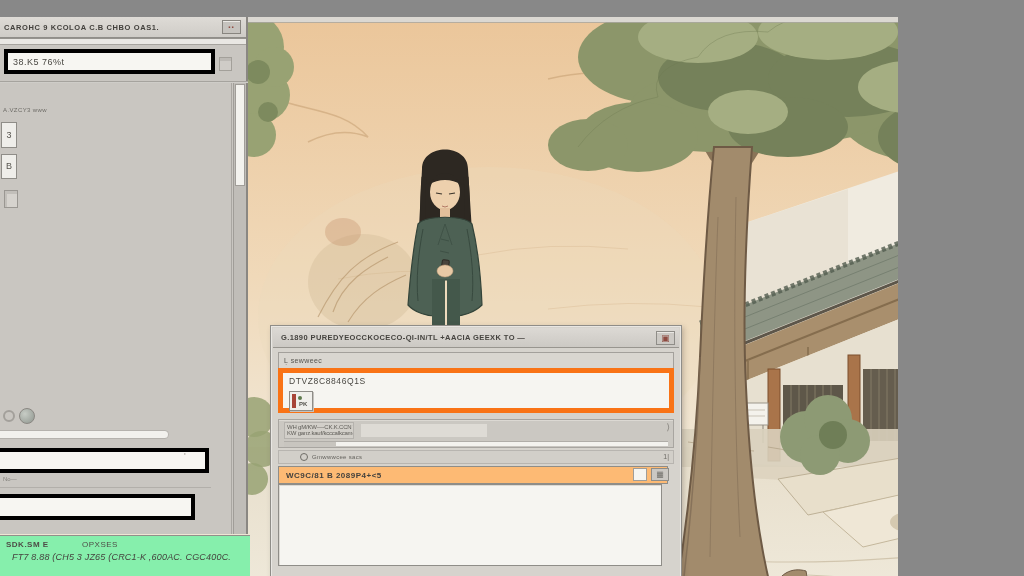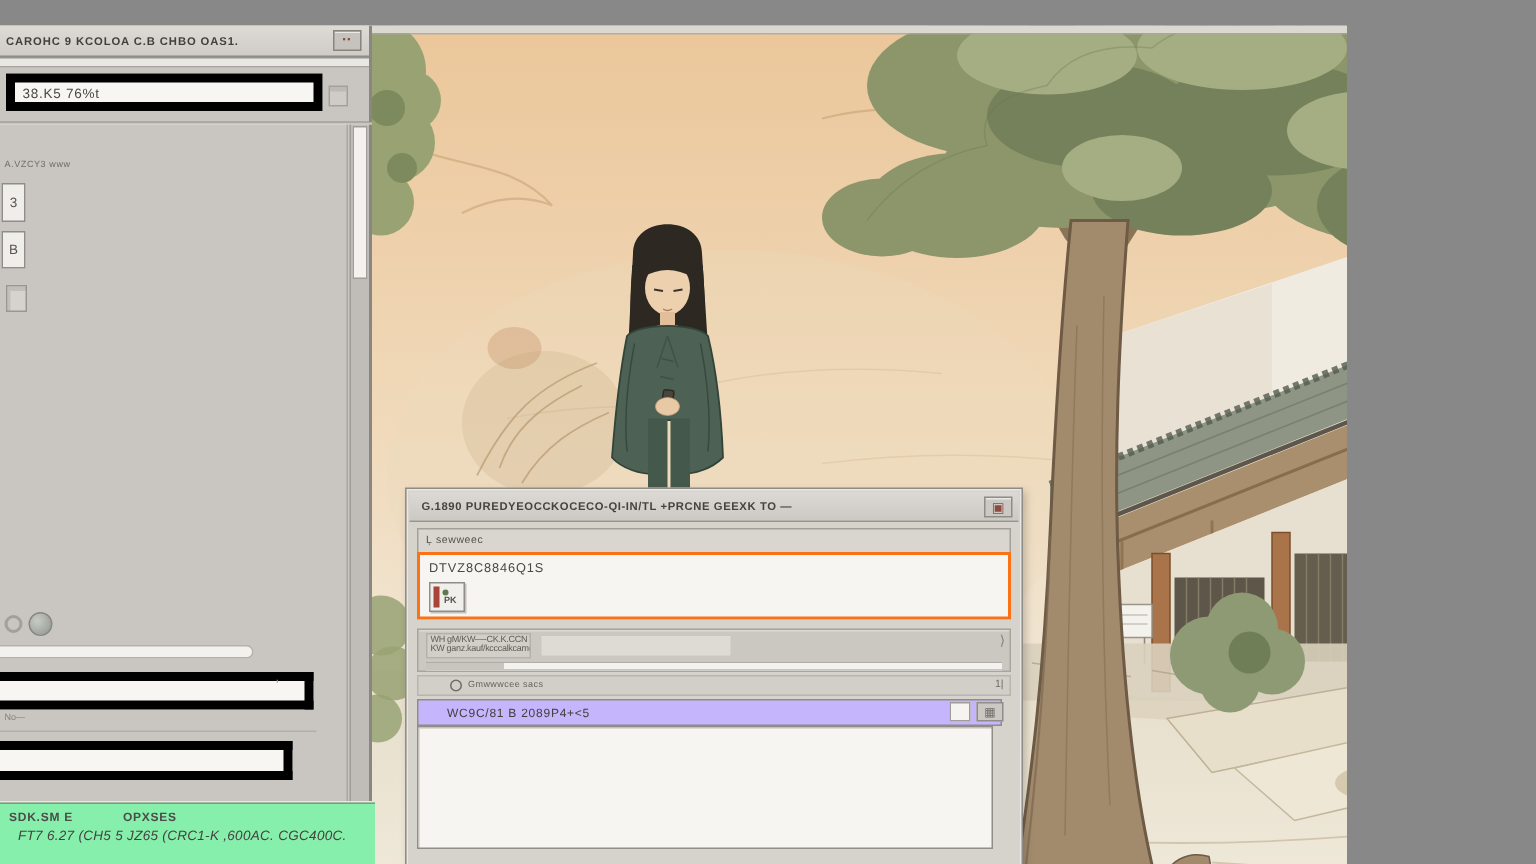--- a/index.html
+++ b/index.html
@@ -7,21 +7,21 @@
   .stage{position:relative;width:898px;height:576px;overflow:hidden;background:#efe6d4;margin-top:17px;}
 
   
   .art{position:absolute;left:248px;top:0;width:776px;height:576px;}
 
   
   .left-panel{position:absolute;left:0;top:0;width:248px;height:517px;background:#c9c6c1;border-right:2px solid #8a8782;}
   .lp-titlebar{position:absolute;left:0;top:0;width:100%;height:21px;background:linear-gradient(#dedbd6,#cfccc7);border-bottom:1px solid #908e89;color:#43413d;font-size:7.5px;font-weight:bold;letter-spacing:.6px;line-height:21px;padding-left:4px;white-space:nowrap;overflow:hidden;}
   .lp-titlebtn{position:absolute;right:5px;top:3px;width:19px;height:14px;background:#c6c3be;border:1px solid #88857f;box-shadow:inset 0 1px 0 #eceae6;font-size:6px;color:#8e4a40;text-align:center;line-height:13px;letter-spacing:1px;cursor:default;}
   .lp-substrip{position:absolute;left:0;top:21px;width:100%;height:7px;background:#e9e7e3;border-top:1px solid #96938e;border-bottom:1px solid #a6a39e;}
-  .field{background:#f7f6f2;border:6px solid #000000;color:#4a4843;}
+  .field{background:#f7f6f2;border:4px solid #000000;color:#4a4843;}
   .lp-search{position:absolute;left:4px;top:32px;width:211px;height:25px;font-size:9px;letter-spacing:.5px;padding:0 5px;outline:none;}
   .stamp-sm{position:absolute;left:219px;top:40px;width:13px;height:14px;background:#cfccc7;border:1px solid #a3a09a;box-shadow:inset 0 3px 0 #bdbab5;}
   .lp-divider{position:absolute;left:0;top:64px;width:248px;height:2px;background:linear-gradient(#918e89,#e3e1dd);}
   .lp-vline{position:absolute;left:231px;top:66px;width:1px;height:451px;background:#aaa7a2;}
   .lp-scroll{position:absolute;right:0;top:66px;width:13px;height:451px;background:#c0bdb8;border-left:1px solid #a09d98;}
   .lp-thumb{margin:1px;height:102px;background:#f3f2ee;border:1px solid #a09d98;}
   .lp-seclabel{position:absolute;left:3px;top:90px;font-size:6px;color:#6e6c67;letter-spacing:.4px;}
   .prefix-box{position:absolute;left:1px;width:16px;background:#efeeea;border:1px solid #8f8d88;font-size:9px;color:#57554f;text-align:center;}
   .combo{position:absolute;left:20px;font-size:8.5px;letter-spacing:.5px;padding:0 4px;line-height:21px;white-space:nowrap;overflow:hidden;}
   .combo-btn{position:absolute;right:0;top:0;width:20px;height:100%;background:#cdcac5;border-left:1px solid #a6a39e;}
@@ -29,47 +29,47 @@
   .circ-a{position:absolute;left:3px;top:393px;width:12px;height:12px;border:2px solid #a3a09b;border-radius:50%;}
   .circ-b{position:absolute;left:19px;top:391px;width:16px;height:16px;border-radius:50%;background:radial-gradient(circle at 35% 35%,#c7ccc5,#8f968f);border:1px solid #8a8782;}
   .lp-strip{position:absolute;left:0;top:413px;width:169px;height:9px;background:#f2f1ed;border:1px solid #b5b2ad;border-left:none;border-radius:0 5px 5px 0;}
   .lp-field1{position:absolute;left:0;top:431px;width:209px;height:25px;border-left:none;font-size:8px;line-height:23px;padding:0 5px;}
   .lp-tick{position:absolute;left:184px;top:434px;font-size:9px;color:#9a978f;}
   .lp-minilabel{position:absolute;left:3px;top:459px;font-size:6px;color:#85827d;}
   .lp-hr{position:absolute;left:0;top:470px;width:211px;height:1px;background:#b2afaa;}
   .lp-field2{position:absolute;left:0;top:477px;width:195px;height:26px;border-left:none;}
   .lp-footer{position:absolute;left:0;top:518px;width:250px;height:59px;background:#86efac;border-top:1px solid #928f8a;color:#4e4c47;}
   .ft1a{position:absolute;left:6px;top:4px;font-size:8px;font-weight:bold;letter-spacing:.5px;}
-  .ft1b{position:absolute;left:82px;top:4px;font-size:8px;font-weight:bold;letter-spacing:.5px;}
+  .ft1b{position:absolute;left:82px;top:4px;font-size:8px;font-weight:normal;letter-spacing:.5px;}
   .ft2{position:absolute;left:12px;top:16px;width:234px;font-size:9px;font-style:italic;letter-spacing:.2px;color:#45433e;}
   .ft3{position:absolute;left:9px;top:29px;width:236px;font-size:9px;font-style:italic;letter-spacing:.2px;color:#56544f;}
 
   
   .dialog{position:absolute;left:270px;top:308px;width:412px;height:268px;background:#d6d3cd;border:1px solid #8f8d88;box-shadow:inset 0 0 0 1px #e9e7e3,2px 2px 5px rgba(80,70,60,.28);}
   .dlg-titlebar{position:absolute;left:2px;top:2px;right:2px;height:20px;background:linear-gradient(#dcd9d4,#ccc9c4);border-bottom:1px solid #98958f;font-size:7.5px;font-weight:bold;letter-spacing:.4px;color:#45433f;line-height:20px;padding-left:8px;white-space:nowrap;overflow:hidden;}
   .dlg-titlebtn{position:absolute;right:6px;top:5px;width:19px;height:14px;background:#ccc9c4;border:1px solid #8f8d88;box-shadow:inset 0 1px 0 #e9e7e3;color:#8e4a40;font-size:9px;line-height:12px;text-align:center;}
   .dlg-grouplabel{position:absolute;left:7px;top:26px;width:396px;height:16px;background:#d9d6d0;border:1px solid #a3a09b;border-bottom:none;font-size:7px;color:#55534e;line-height:15px;padding-left:5px;letter-spacing:.4px;}
-  .dlg-filebox{position:absolute;left:7px;top:42px;width:396px;height:45px;background:#f6f5f1;border:2px solid #f97316;}
+  .dlg-filebox{position:absolute;left:7px;top:42px;width:396px;height:45px;background:#f6f5f1;border:5px solid #f97316;}
   .dlg-filetext{position:absolute;left:6px;top:3px;font-size:8.5px;letter-spacing:.6px;color:#4a4843;}
   .file-icon{position:absolute;left:6px;top:18px;width:24px;height:20px;background:#f0efeb;border:1px solid #8f8d88;box-shadow:1px 1px 0 #c5c2bd;}
   .file-icon .bar{position:absolute;left:2px;top:2px;width:4px;height:14px;background:#a84438;}
   .file-icon .dot{position:absolute;left:8px;top:4px;width:4px;height:4px;background:#5f7a4d;border-radius:50%;}
   .file-icon .txt{position:absolute;left:9px;top:9px;font-size:6px;color:#55534e;font-weight:bold;}
   .dlg-mid{position:absolute;left:7px;top:93px;width:396px;height:29px;background:#cbc8c2;border:1px solid #a8a5a0;box-shadow:inset 0 1px 0 #dcd9d3;}
   .mid-tab{position:absolute;left:5px;top:2px;width:70px;height:17px;background:#d2cfc9;border:1px solid #b5b2ad;padding:1px 2px;overflow:hidden;}
   .mid-line{font-size:6px;line-height:6px;color:#5e5c57;white-space:nowrap;letter-spacing:-.2px;}
   .mid-highlight{position:absolute;left:82px;top:4px;width:126px;height:13px;background:#dedbd5;}
   .mid-chevron{position:absolute;right:3px;top:2px;font-size:9px;color:#85827d;}
   .mid-progress{position:absolute;left:5px;top:21px;width:384px;height:6px;background:#f3f2ee;border-top:1px solid #b0ada8;border-bottom:1px solid #c8c5c0;}
   .mid-progress .seg{width:52px;height:100%;background:#c8c5bf;}
   .dlg-radio{position:absolute;left:7px;top:124px;width:396px;height:14px;background:#d2cfc9;border:1px solid #b8b5b0;}
   .radio-circle{position:absolute;left:21px;top:2px;width:8px;height:8px;border:1px solid #6f6d68;border-radius:50%;}
   .radio-label{position:absolute;left:33px;top:3px;font-size:6px;color:#65635e;letter-spacing:.3px;}
   .radio-count{position:absolute;right:4px;top:2px;font-size:7px;color:#6f6d68;}
-  .dlg-listheader{position:absolute;left:7px;top:140px;width:390px;height:18px;background:#c4b5fd;border:1px solid #8f8d88;font-size:8px;font-weight:normal;letter-spacing:.5px;color:#43413d;line-height:17px;padding-left:19px;}
+  .dlg-listheader{position:absolute;left:7px;top:140px;width:390px;height:18px;background:#fdba74;border:1px solid #8f8d88;font-size:8px;font-weight:bold;letter-spacing:.5px;color:#43413d;line-height:17px;padding-left:7px;}
   .hbtn1{position:absolute;right:27px;top:2px;width:14px;height:13px;background:#f5f4f0;border:1px solid #a09d98;}
   .hbtn2{position:absolute;right:5px;top:2px;width:18px;height:13px;background:#cbc8c3;border:1px solid #8f8d88;font-size:8px;color:#6f6d68;text-align:center;line-height:12px;}
   .dlg-textarea{position:absolute;left:7px;top:158px;width:384px;height:82px;background:#f6f5f1;border:1px solid #8f8d88;box-shadow:inset 1px 1px 0 #dddad4;}
 </style>
 </head>
 <body>
 
 <div class="stage">
 
   <svg class="art" viewBox="0 0 776 576" xmlns="http://www.w3.org/2000/svg" aria-label="Watercolor illustration: a girl with long dark hair in a dark green outfit stands in a courtyard at dusk, beside a large tree and a traditional tiled-roof house with wooden pillars, stone steps and bushes">
@@ -356,25 +356,25 @@
     </div>
     <div class="lp-tick">'</div>
     <div class="lp-minilabel">No—</div>
     <div class="lp-hr"></div>
     <div class="field lp-field2"></div>
   </div>
 
   <div class="lp-footer">
     <span class="ft1a">SDK.SM E</span>
     <span class="ft1b">OPXSES</span>
-    <div class="ft2">FT7 6.27 (CH5 5 JZ65 (CRC1-K ,600AC. CGC400C.</div>
+    <div class="ft2">FT7 8.88 (CH5 3 JZ65 (CRC1-K ,600AC. CGC400C.</div>
   </div>
 
   <div class="dialog">
-    <div class="dlg-titlebar">G.1890 PUREDYEOCCKOCECO-QI-IN/TL +PRCNE GEEXK TO —</div>
+    <div class="dlg-titlebar">G.1890 PUREDYEOCCKOCECO-QI-IN/TL +AACIA GEEXK TO —</div>
     <div class="dlg-titlebtn">
       <span>▣</span>
     </div>
 
     <div class="dlg-grouplabel">Ļ sewweec</div>
     <div class="dlg-filebox">
       <div class="dlg-filetext">DTVZ8C8846Q1S</div>
       <div class="file-icon">
         <span class="bar"></span>
         <span class="dot"></span>

